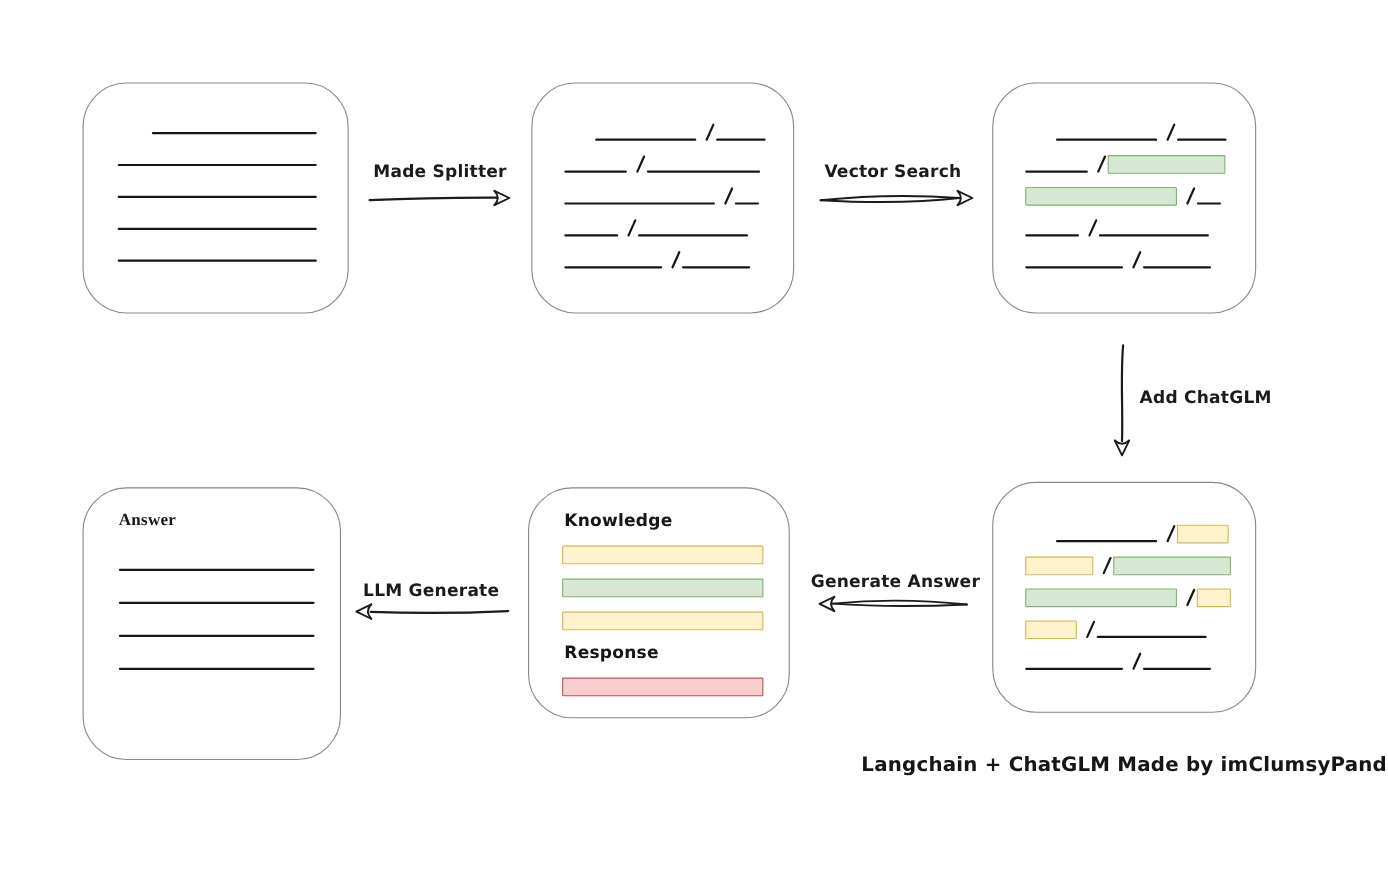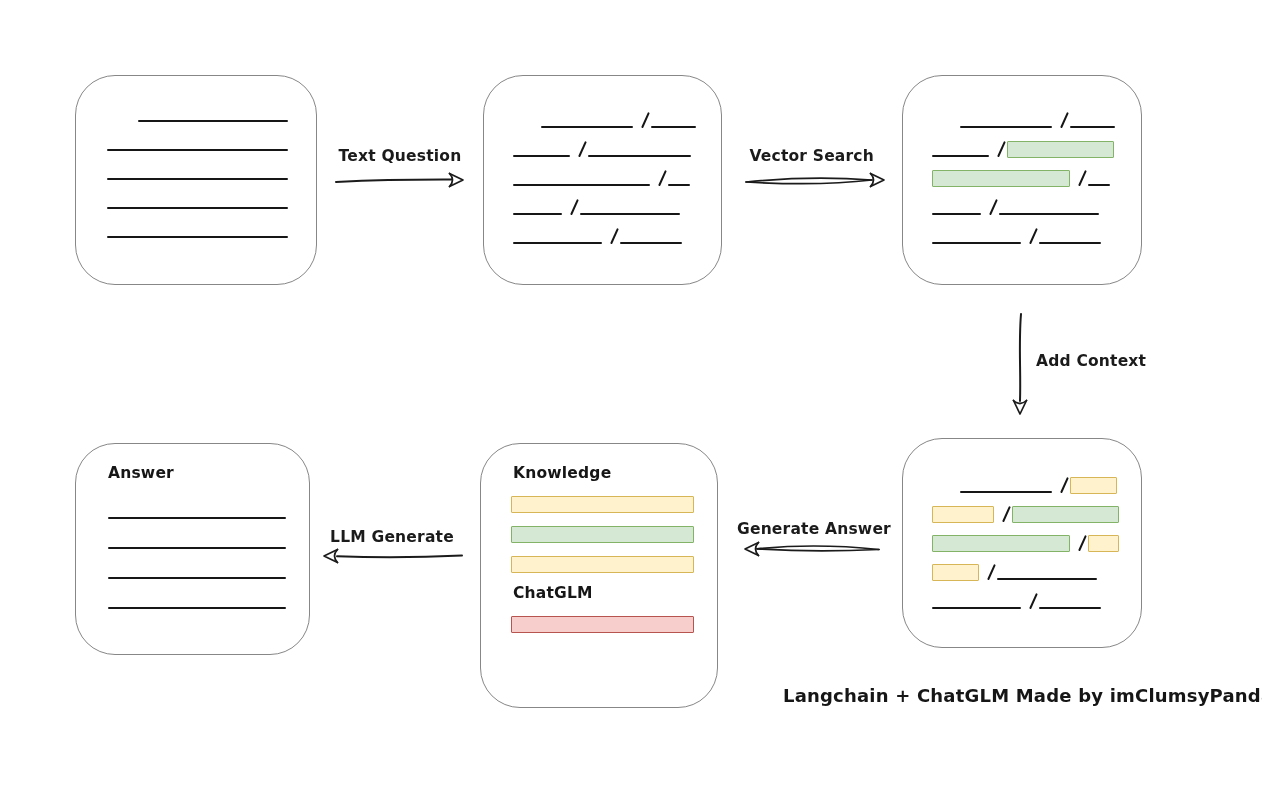--- a/index.html
+++ b/index.html
@@ -8,22 +8,22 @@
     font-family:"DejaVu Sans", sans-serif; color:#1c1c1c; overflow:hidden;
   }
   .box{
     position:absolute; box-sizing:border-box; background:#ffffff;
     border:1.6px solid #878787; border-radius:40px;
   }
   #box-document{left:75px;  top:75px;  width:242px; height:210px;}
   #box-split   {left:483px; top:75px;  width:239px; height:210px;}
   #box-vector  {left:902px; top:75px;  width:240px; height:210px;}
   #box-context {left:902px; top:438px; width:240px; height:210px;}
-  #box-prompt  {left:480px; top:443px; width:238px; height:265px;padding-left:28px;}
-  #box-answer  {left:75px;  top:443px; width:235px; height:212px;}
+  #box-prompt  {left:480px; top:443px; width:238px; height:210px;padding-left:28px;}
+  #box-answer  {left:75px;  top:443px; width:235px; height:248px;font-family:Liberation Serif, serif;}
 
   .rows{position:absolute; left:0; right:0;}
   #box-document .rows{top:17px;}
   #box-split .rows, #box-vector .rows{top:23px;}
   #box-context .rows{top:25px;}
   #box-answer .rows{top:45px;}
   .row{display:flex; align-items:flex-end; height:29px;}
   #box-answer .row{height:30px;}
   .seg-line{height:2px; background:#161616; border-radius:1px;}
   .seg-slash{
@@ -182,21 +182,21 @@
       </div>
   </div>
 
   <div class="box" id="box-prompt">
     <div class="heading" id="knowledge-label">Knowledge</div>
     <div class="bars" id="knowledge-bars">
         <div class="bar bar-yellow"></div>
         <div class="bar bar-green"></div>
         <div class="bar bar-yellow"></div>
       </div>
-    <div class="heading" id="question-label">ChatGLM</div>
+    <div class="heading" id="question-label">Response</div>
     <div class="bars" id="question-bars">
         <div class="bar bar-red"></div>
       </div>
   </div>
 
   <div class="box" id="box-answer">
     <div class="heading" id="answer-label">Answer</div>
     <div class="rows">
         <div class="row" style="padding-left: 32px;">
           <div class="seg-line" style="width: 178px;"></div>
@@ -206,23 +206,23 @@
         </div>
         <div class="row" style="padding-left: 32px;">
           <div class="seg-line" style="width: 178px;"></div>
         </div>
         <div class="row" style="padding-left: 32px;">
           <div class="seg-line" style="width: 178px;"></div>
         </div>
       </div>
   </div>
 
-  <div class="arrow-label" id="lbl-text-splitter">Text Question</div>
+  <div class="arrow-label" id="lbl-text-splitter">Made Splitter</div>
   <div class="arrow-label" id="lbl-vector-search">Vector Search</div>
-  <div class="arrow-label" id="lbl-add-context">Add Context</div>
+  <div class="arrow-label" id="lbl-add-context">Add ChatGLM</div>
   <div class="arrow-label" id="lbl-generate-prompt">Generate Answer</div>
   <div class="arrow-label" id="lbl-llm-response">LLM Generate</div>
 
   <svg class="arrows" width="1262" height="792" viewBox="0 0 1262 792">
     <g>
       <path d="M336 182 C 378 180, 422 179.5, 452 179.6"></path>
       <path class="thin" d="M449.5 173.5 L463 180 L449.5 186.5"></path>
       <path class="thin" d="M449.5 173.5 Q455.5 180 449.5 186.5"></path>
     </g>
     <g>

